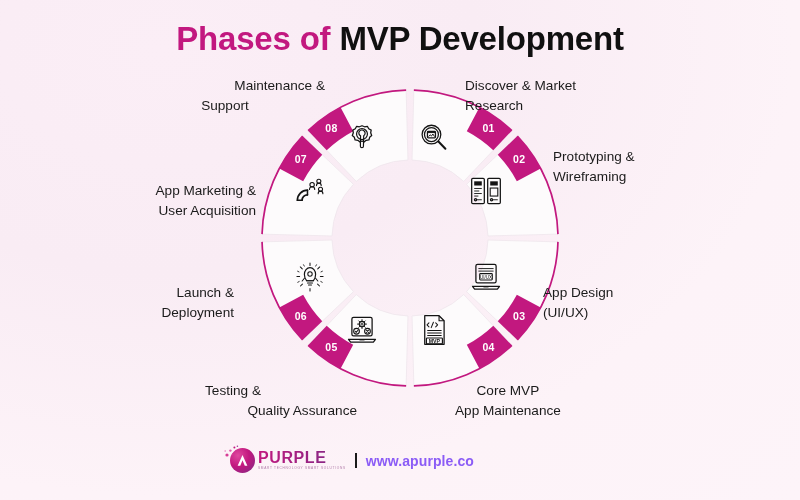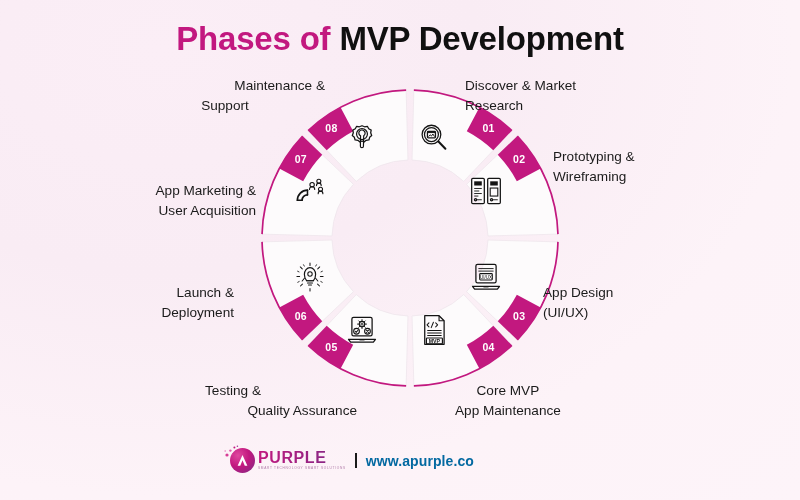--- a/index.html
+++ b/index.html
@@ -140,21 +140,21 @@
     margin-top: 1px;
   }
   .divider-bar {
     width: 2px;
     height: 15px;
     background: #1a1a1a;
   }
   .site {
     font-size: 14px;
     font-weight: bold;
-    color: #0369a1;
+    color: #8b5cf6;
     letter-spacing: 0.1px;
   }
 </style>
 </head>
 <body>
 
 <div class="canvas">
 
   <div class="title">
     <span class="accent">Phases of </span><span class="rest">MVP Development</span>

